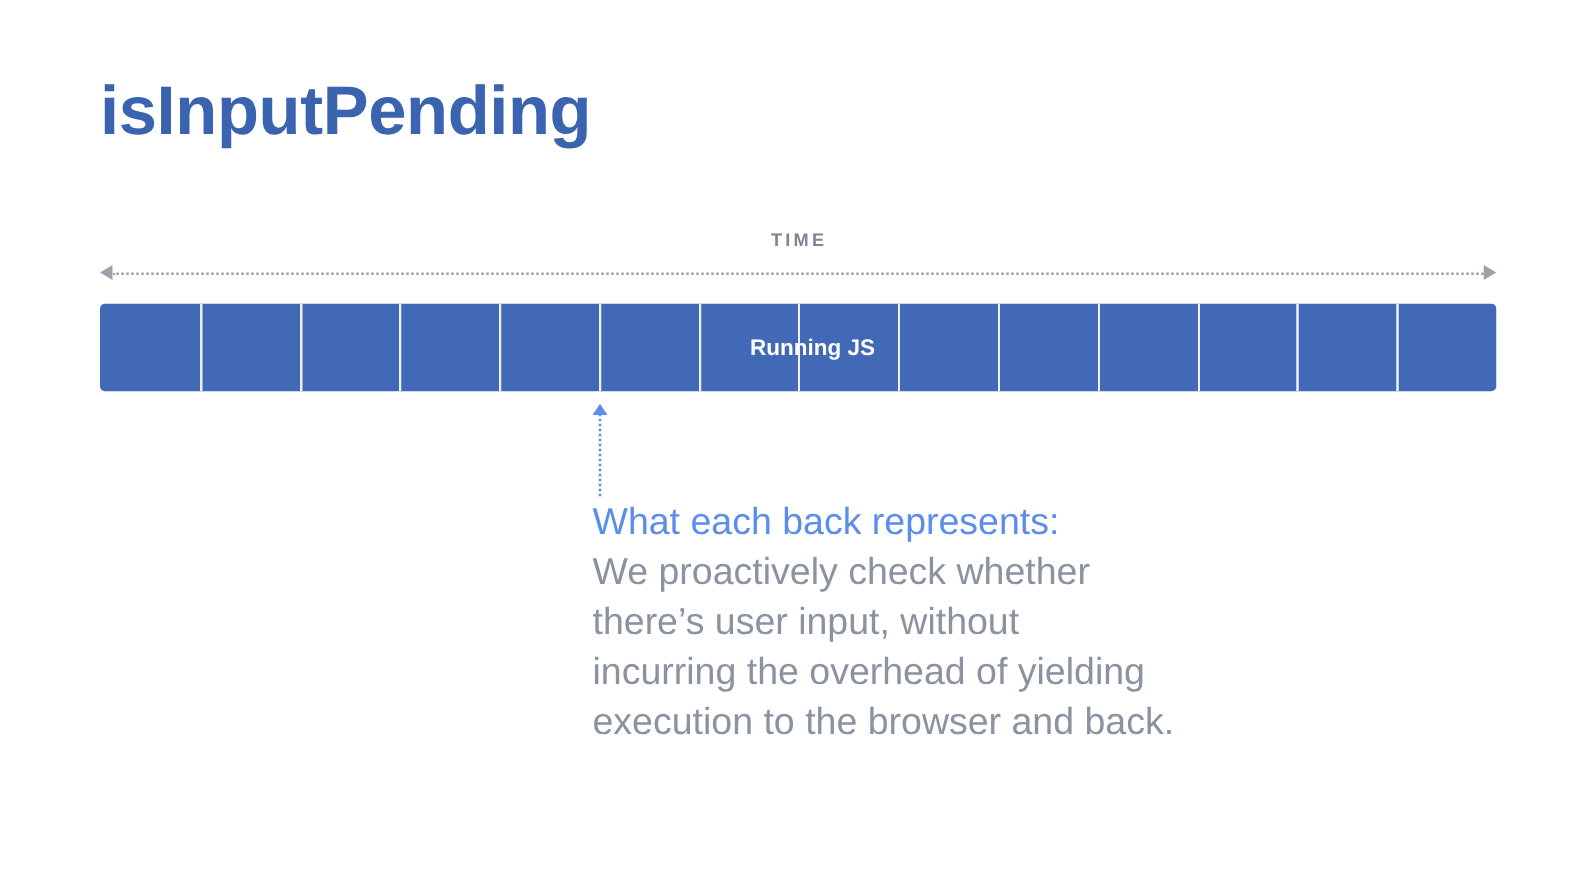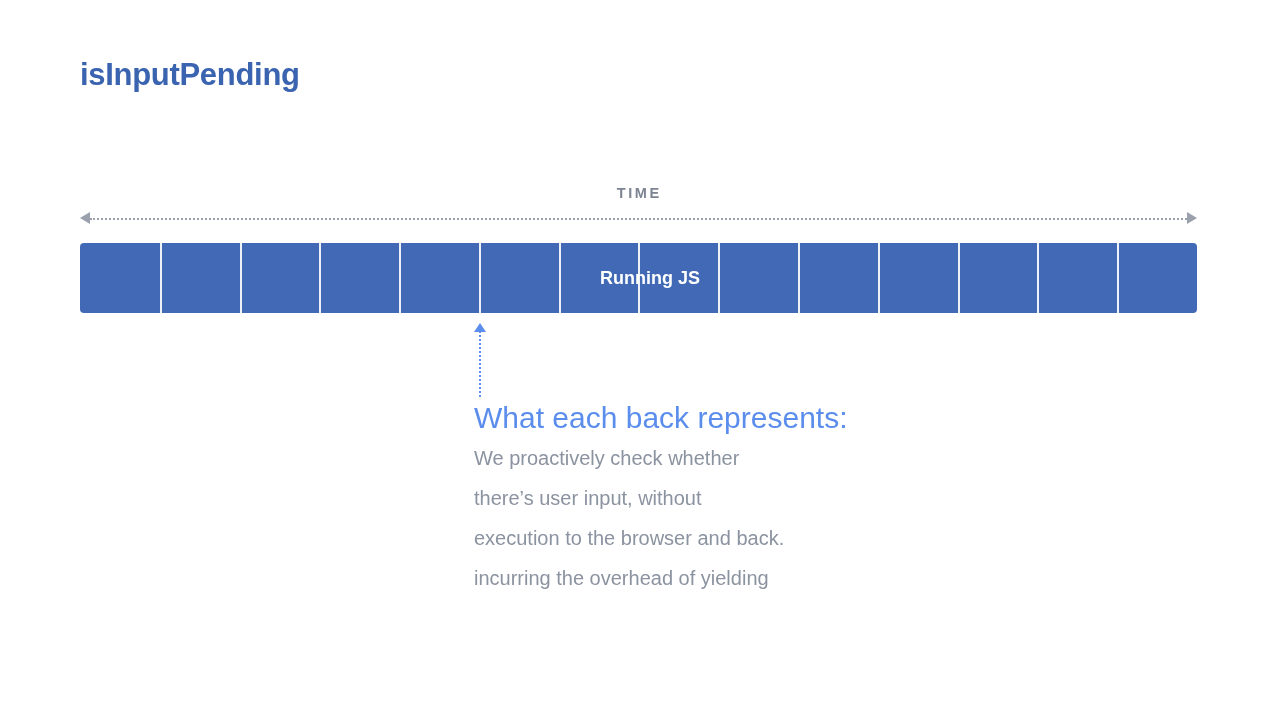--- a/index.html
+++ b/index.html
@@ -20,21 +20,21 @@
     position: absolute;
     inset: 0;
     background: #ffffff;
   }
 
   
   .slide-title {
     position: absolute;
     left: 80px;
     top: 58px;
-    font-size: 31px;
+    font-size: 55px;
     font-weight: bold;
     color: #3a63b0;
     letter-spacing: -0.3px;
     line-height: 1.1;
     white-space: nowrap;
   }
 
   
   .time-label {
     position: absolute;
@@ -151,21 +151,21 @@
     top: 398px;
     width: 520px;
   }
   .callout-heading {
     font-size: 30px;
     color: #5b8ded;
     line-height: 40px;
     white-space: nowrap;
   }
   .callout-body {
-    font-size: 20px;
+    font-size: 30px;
     color: #8b93a0;
     line-height: 40px;
   }
   .callout-body .line {
     display: block;
     white-space: nowrap;
   }
 </style>
 </head>
 <body>
@@ -204,18 +204,18 @@
   <div class="pointer">
     <span class="tip"></span>
     <span class="stem"></span>
   </div>
 
   <div class="callout">
     <div class="callout-heading">What each back represents:</div>
     <div class="callout-body" id="callout-body">
         <span class="line">We proactively check whether</span>
         <span class="line">there’s user input, without</span>
+        <span class="line">incurring the overhead of yielding</span>
         <span class="line">execution to the browser and back.</span>
-        <span class="line">incurring the overhead of yielding</span>
       </div>
   </div>
 
 </div>
 
 </body></html>

